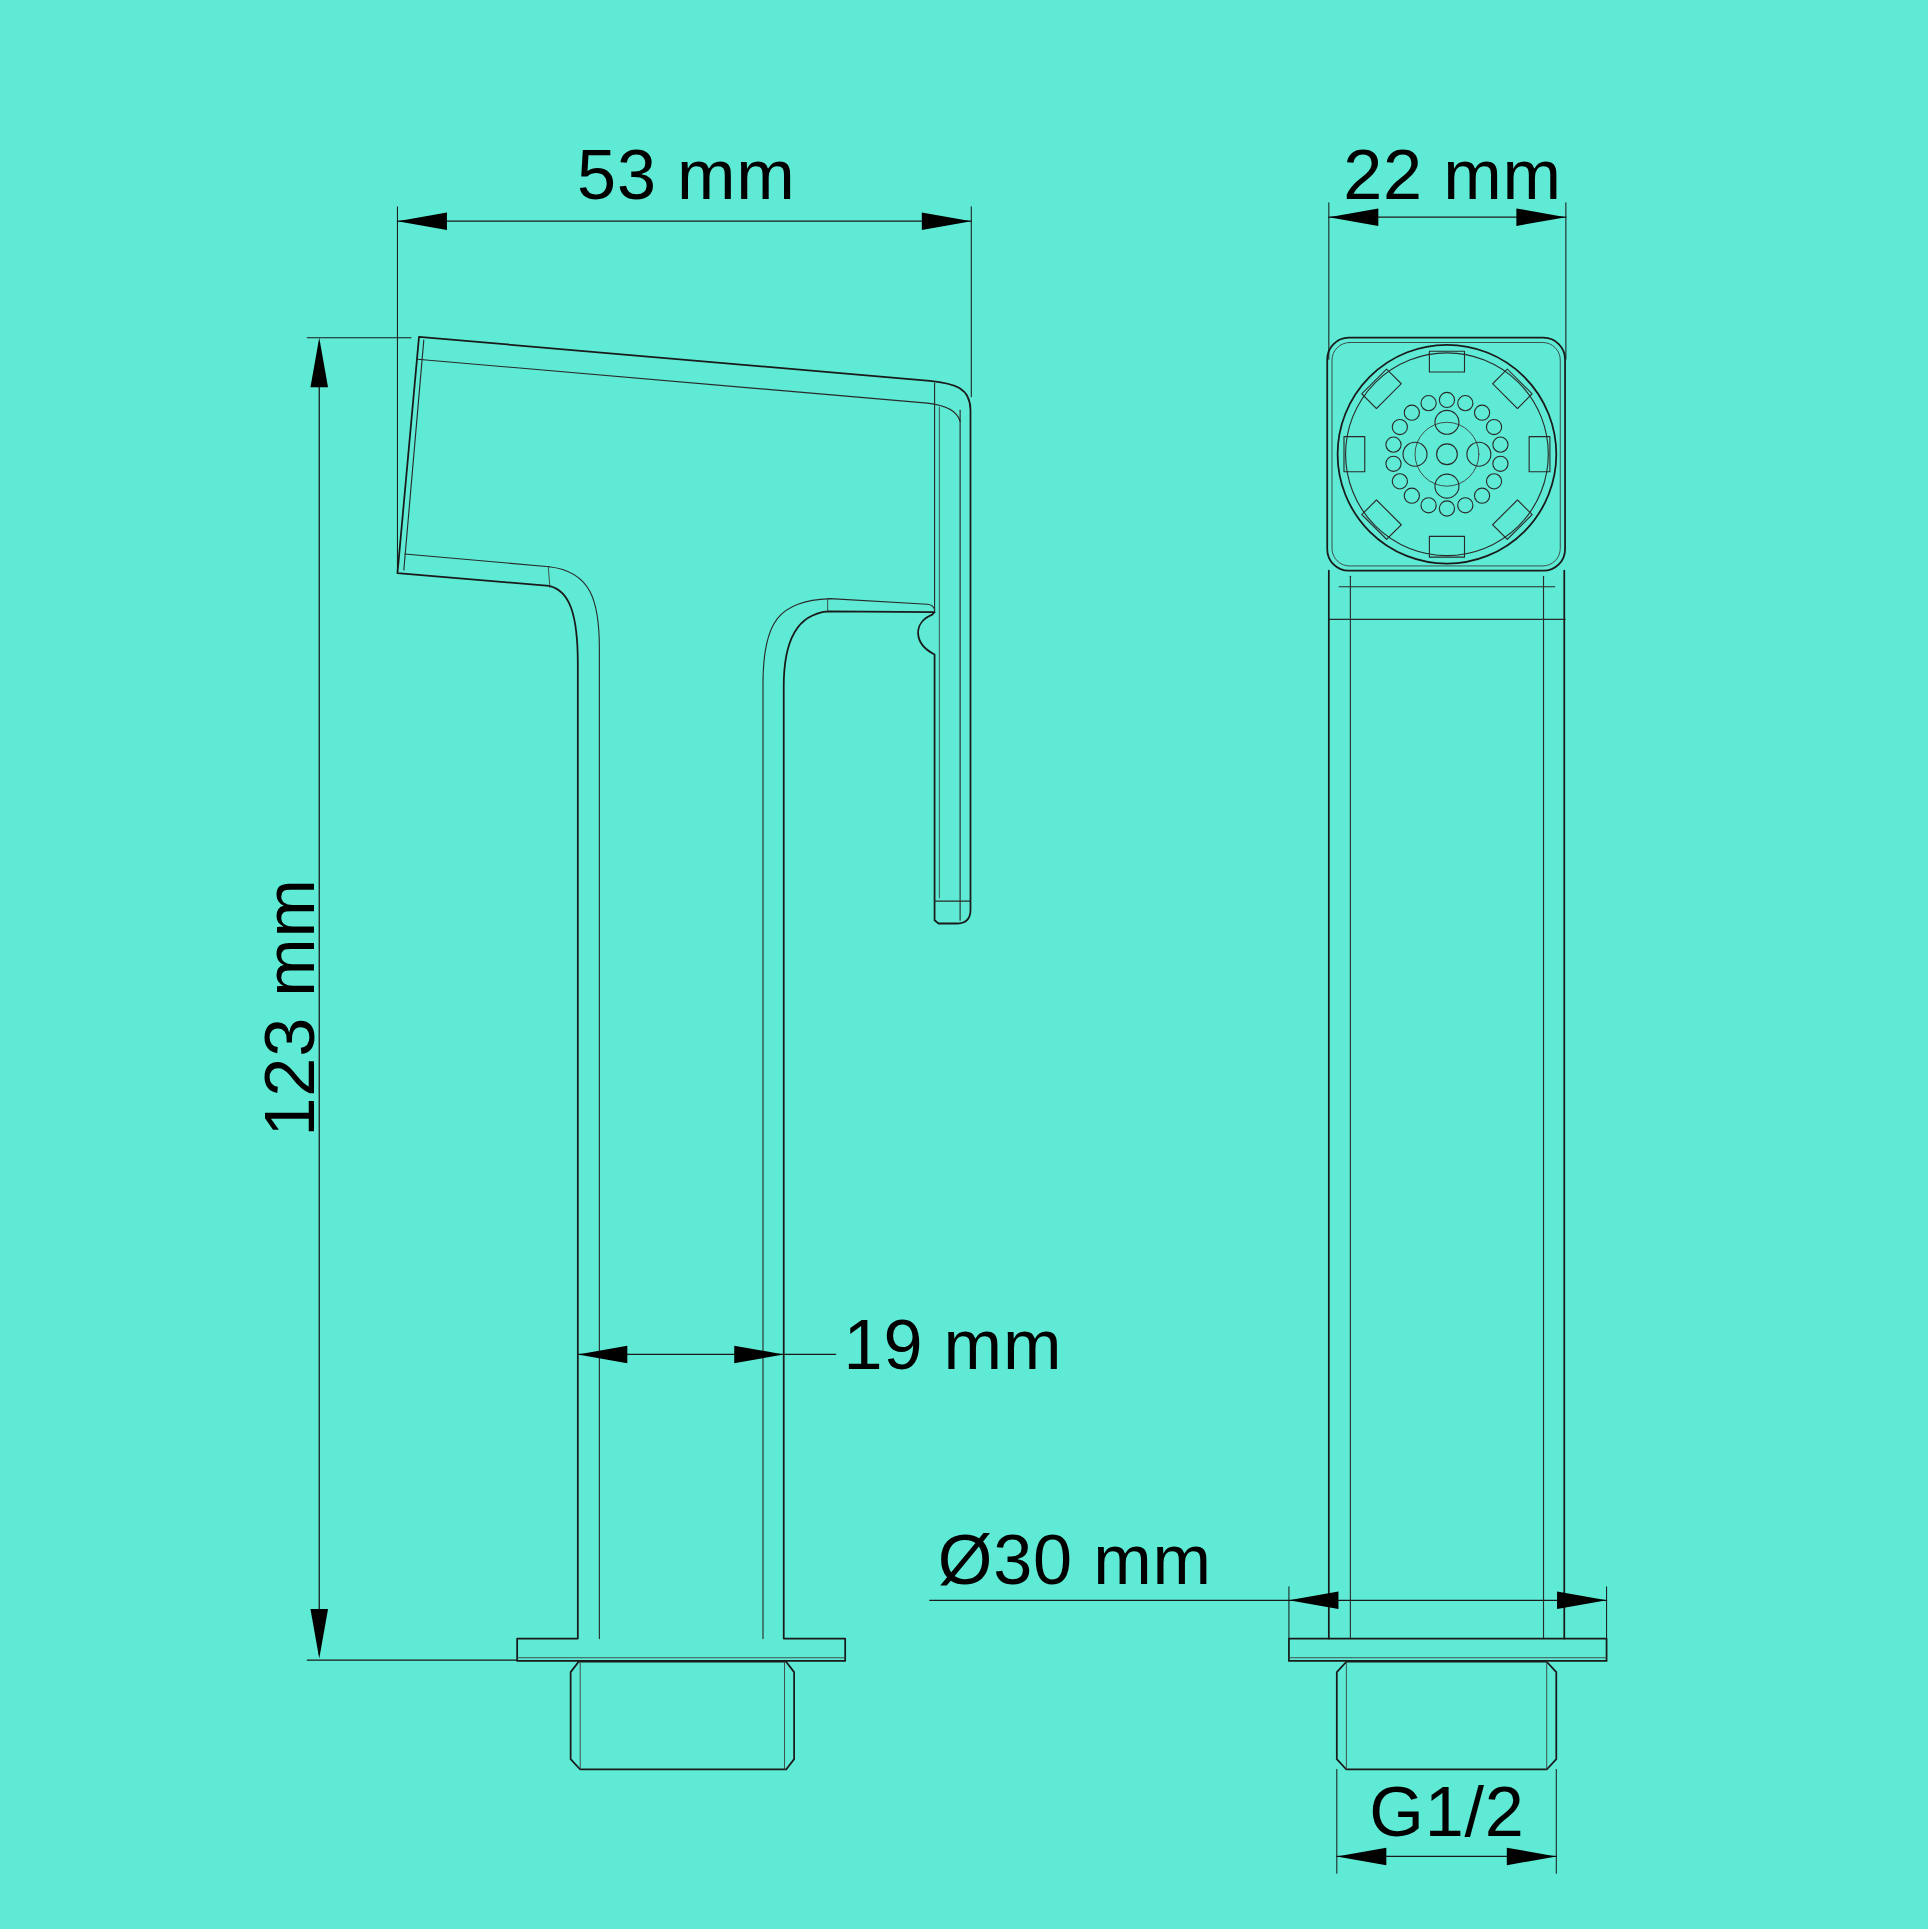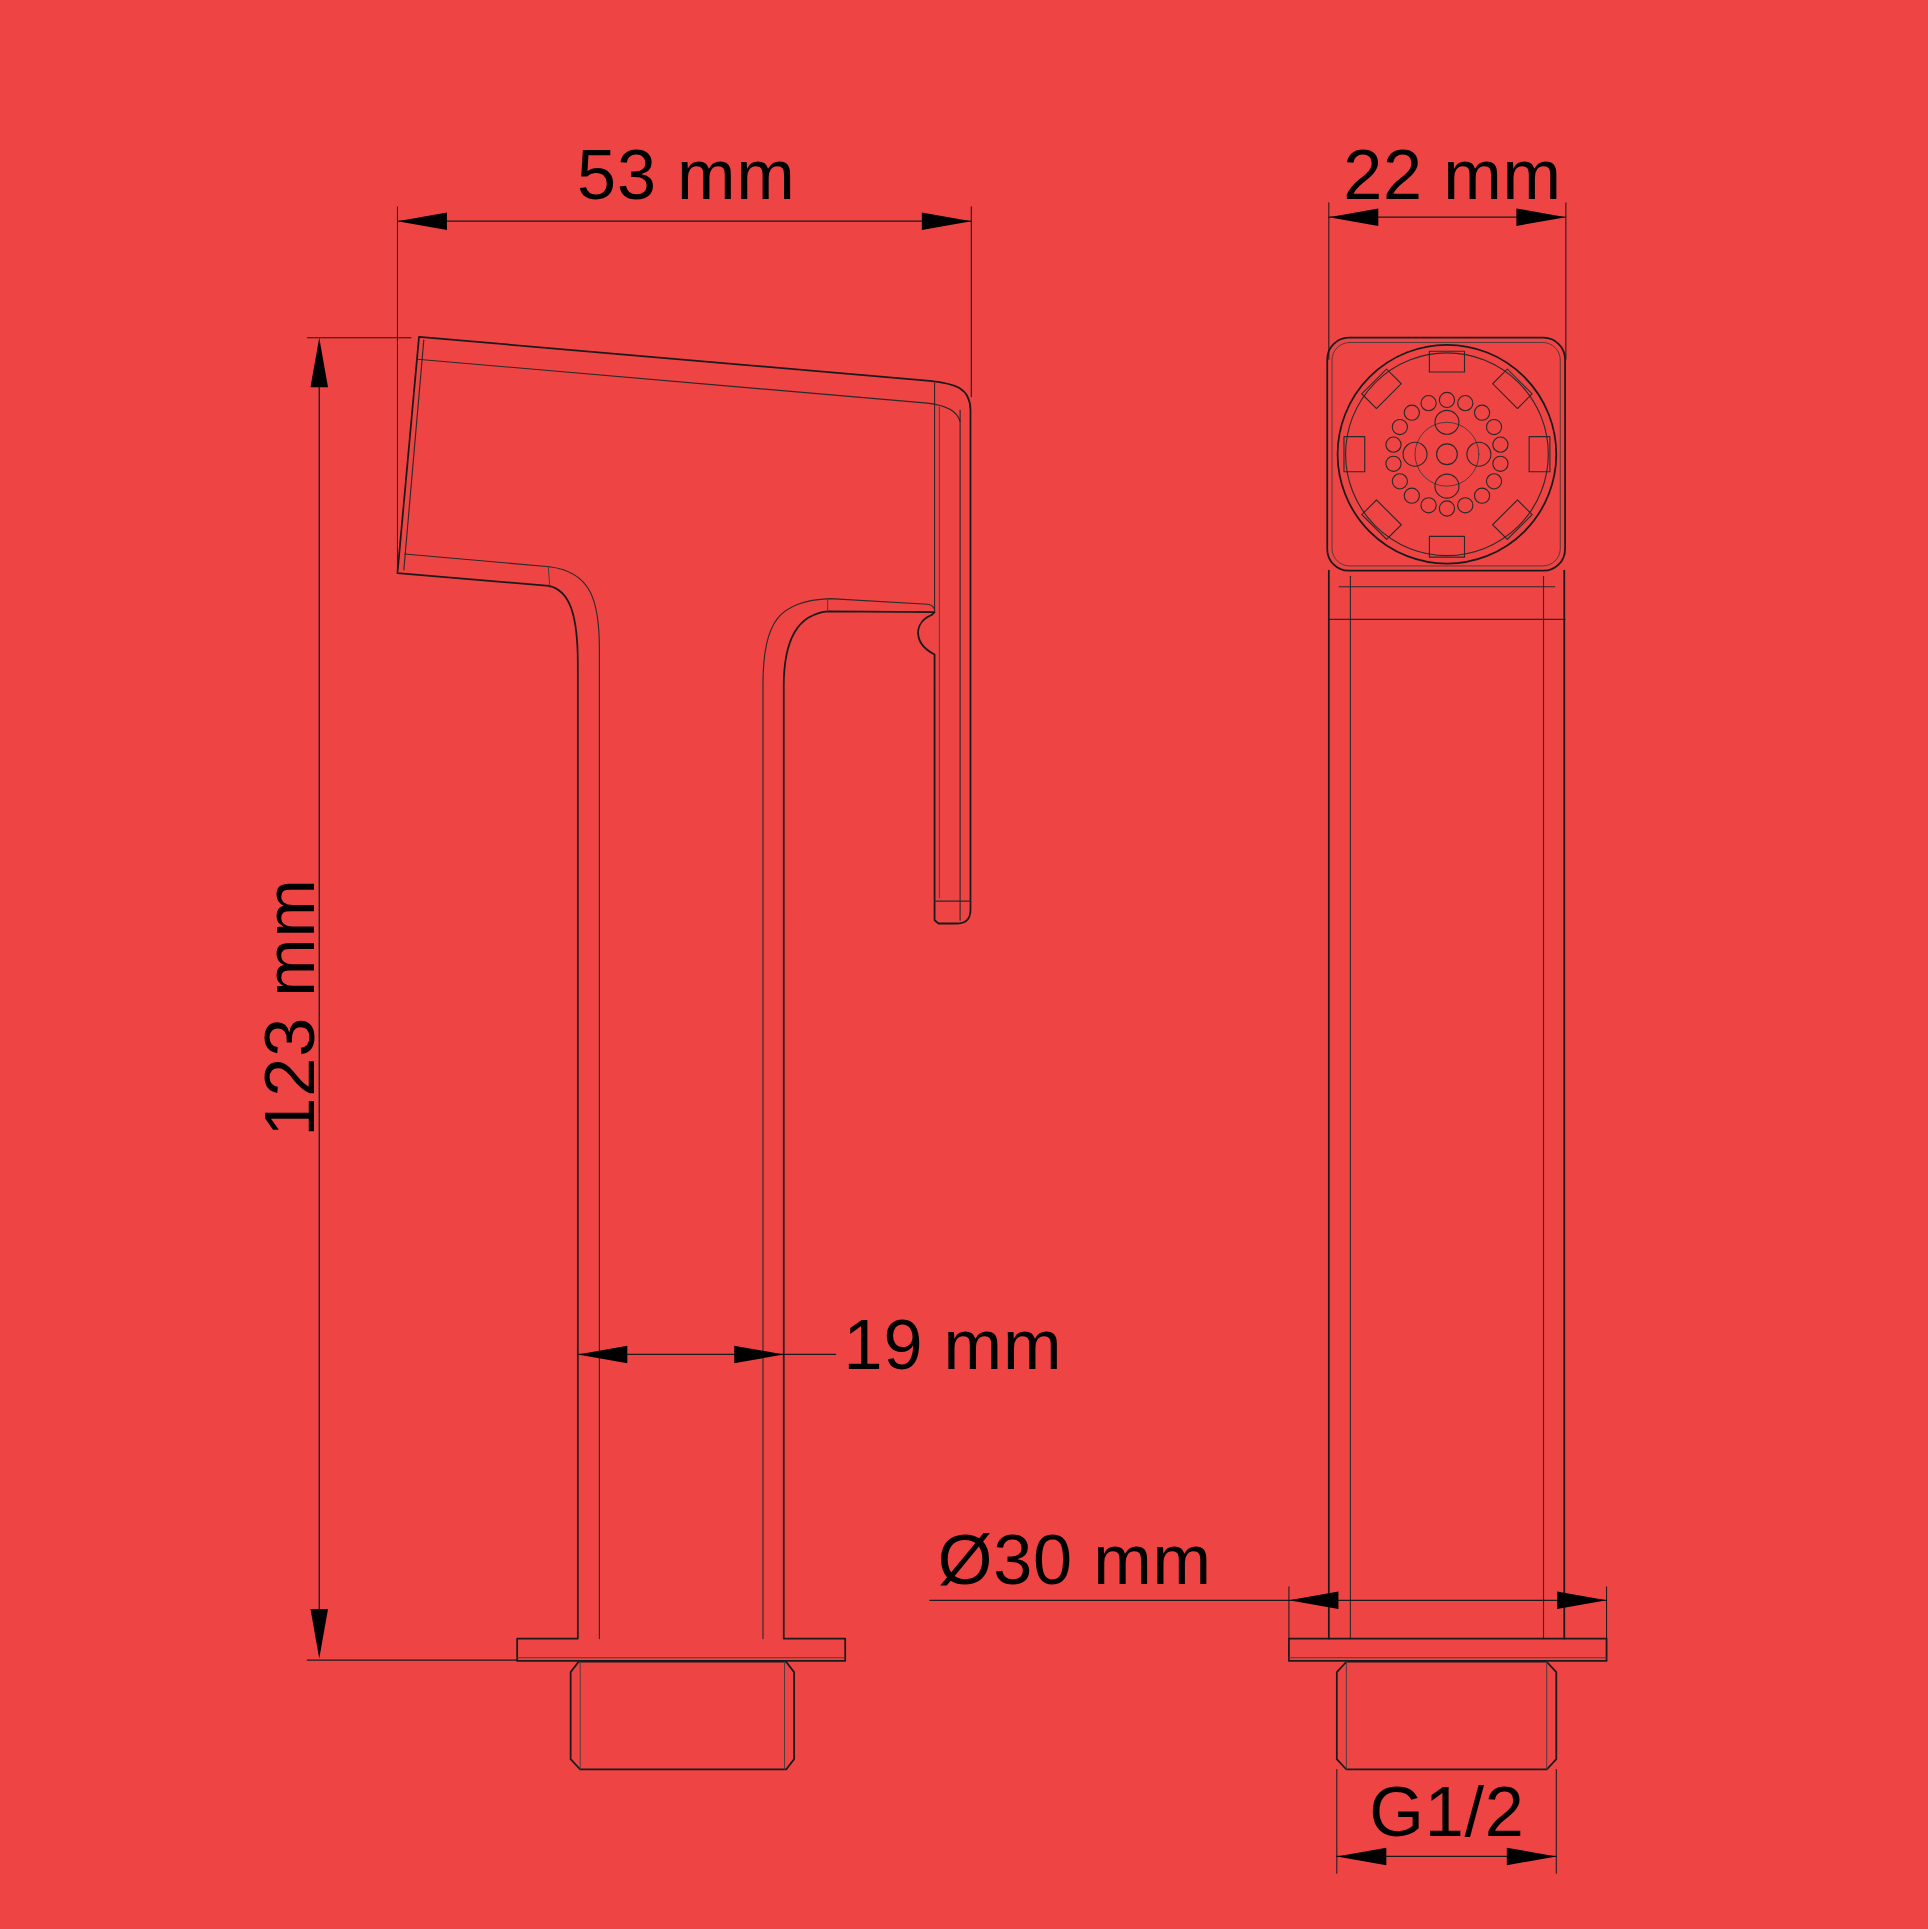--- a/index.html
+++ b/index.html
@@ -5,21 +5,21 @@
   html,body{
     margin:0;
     padding:0;
     background:#ffffff;
     font-family:"Liberation Sans", sans-serif;
   }
   .stage{
     position:relative;
     width:1929px;
     height:1930px;
-    background:#ef4444;
+    background:#5eead4;
     overflow:hidden;
   }
   svg{display:block}
   .outline{fill:none;stroke:#1a1a1a;stroke-width:2.2;stroke-linejoin:round;stroke-linecap:round}
   .detail{fill:none;stroke:#2a2a2a;stroke-width:1.4;stroke-linejoin:round;stroke-linecap:round}
   .thin{fill:none;stroke:#3a3a3a;stroke-width:1.1;stroke-linecap:round}
   .dim{fill:none;stroke:#1a1a1a;stroke-width:1.6;stroke-linecap:round}
   .ext{fill:none;stroke:#1a1a1a;stroke-width:1.3;stroke-linecap:round}
   .arrow{fill:#000000;stroke:none}
   .dimtext{

